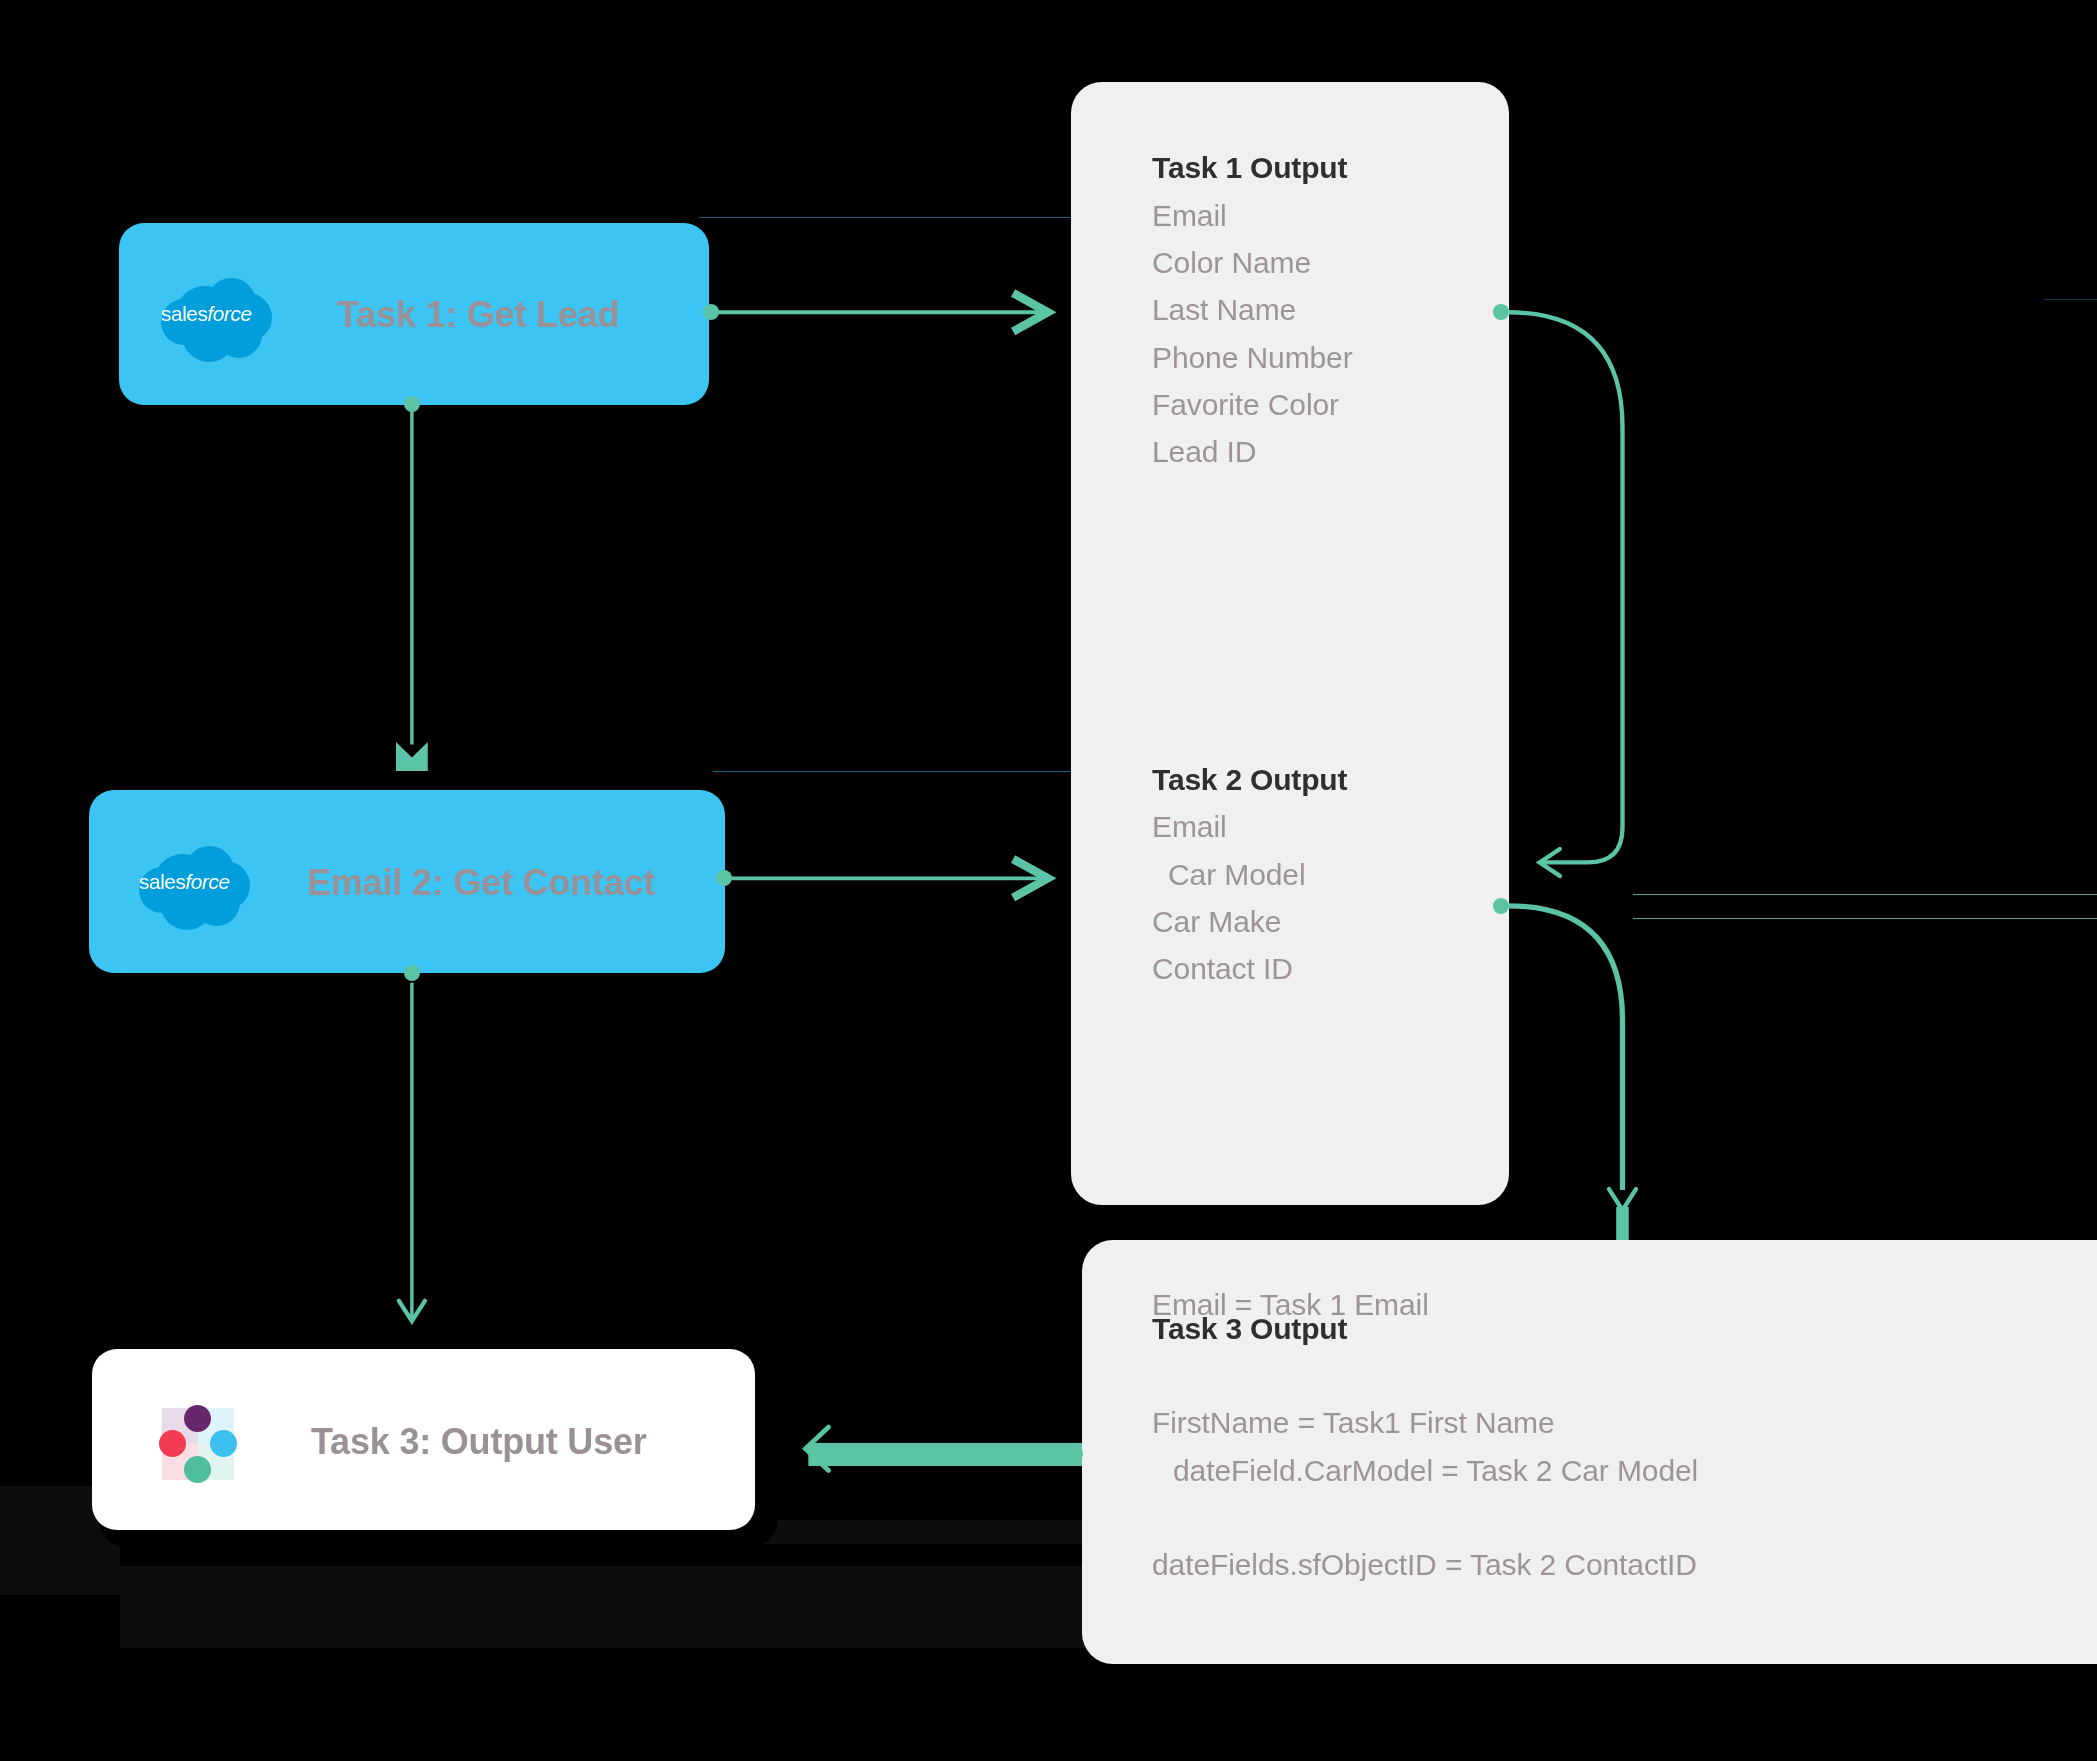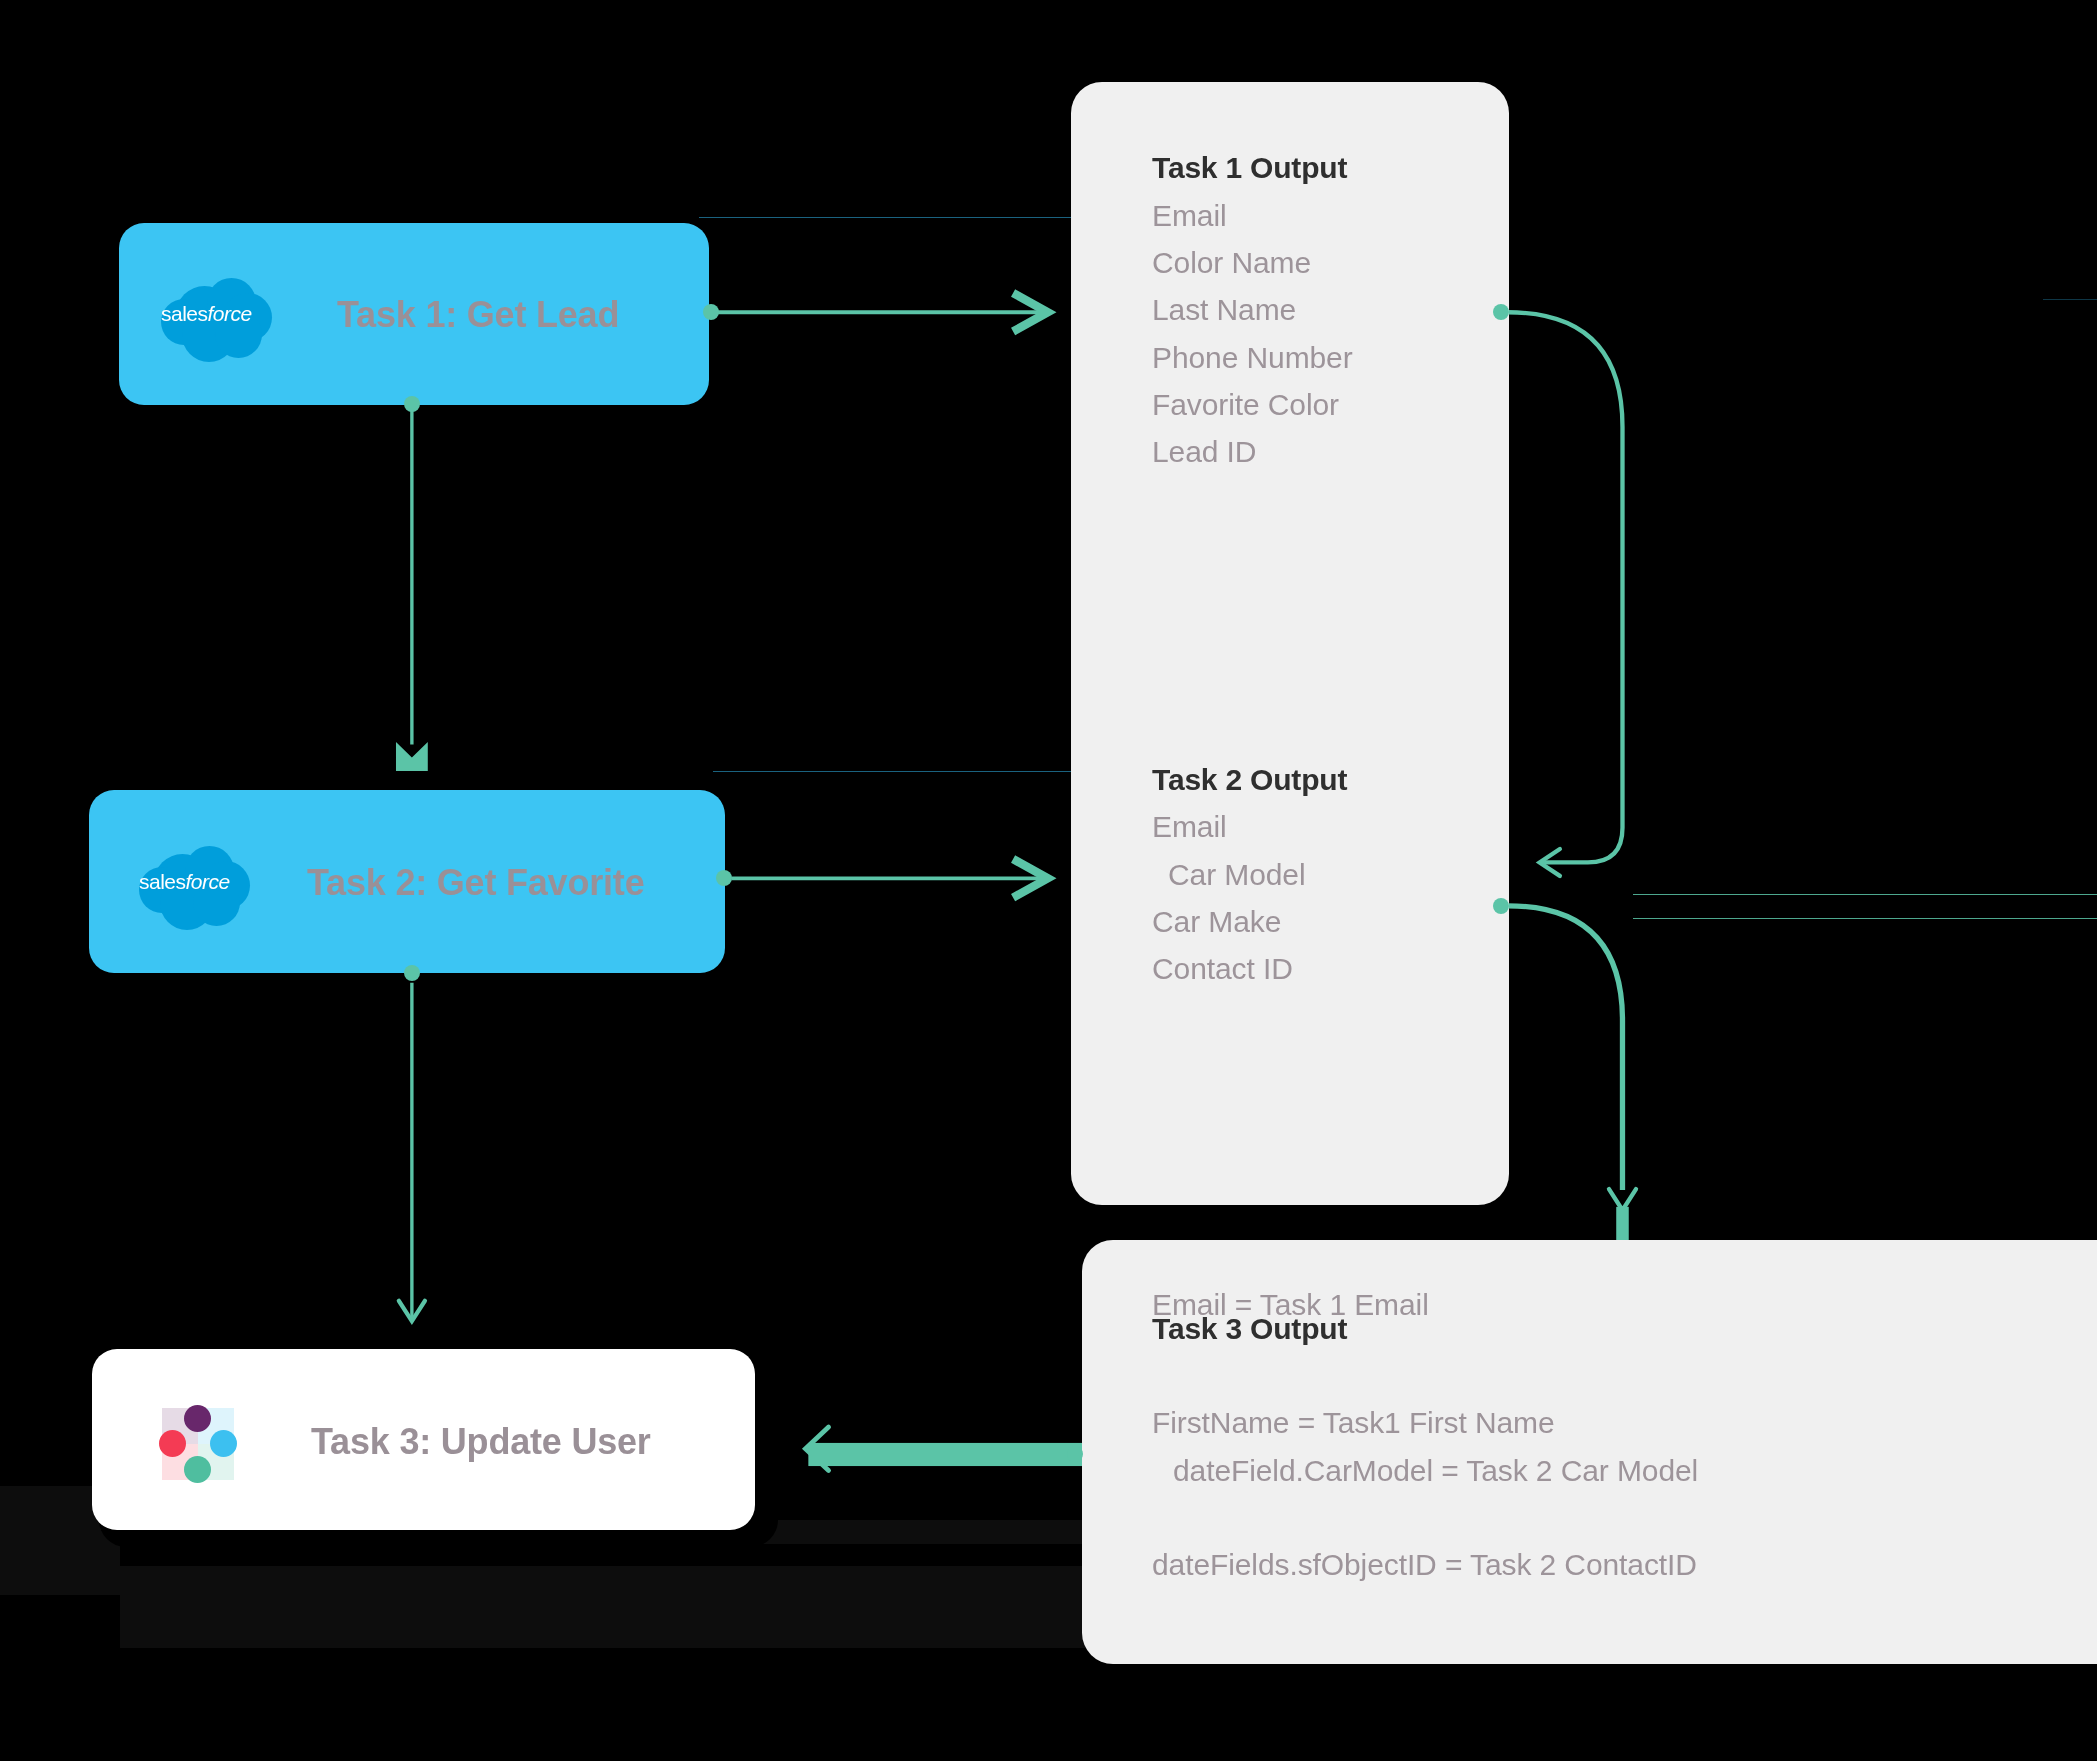--- a/index.html
+++ b/index.html
@@ -179,38 +179,38 @@
     <div class="sf-cloud">
       <i style="left:14.5px;top:12px;width:57px;height:57px;"></i>
       <i style="left:46px;top:3.9px;width:49px;height:49px;"></i>
       <i style="left:0px;top:25px;width:46px;height:46px;"></i>
       <i style="left:62px;top:19px;width:49px;height:49px;"></i>
       <i style="left:21px;top:34px;width:54px;height:54px;"></i>
       <i style="left:54px;top:37px;width:47px;height:47px;"></i>
       <span class="sf-word">sales<em>force</em></span>
     </div>
   </div>
-  <div class="node-label" style="left:307px;top:862px;font-size:36px;">Task 2: Get Favorite</div>
+  <div class="node-label" style="left:307px;top:862px;font-size:36px;">Email 2: Get Contact</div>
   <div class="dot-h" style="left:716px;top:870px;"></div>
   <div class="dot-h" style="left:404px;top:965px;"></div>
 
   <div class="node-shadow" style="left:99px;top:1335px;width:679px;height:212px;"></div>
   <div class="node white" style="left:92px;top:1349px;width:663px;height:181px;"></div>
   <div class="node-icon" style="left:160px;top:1406px;width:75px;height:75px;">
     <div class="diamond-icon">
       <div class="q" style="left:0;top:0;background:#68276B;opacity:.17;"></div>
       <div class="q" style="left:36px;top:0;background:#3CC0F0;opacity:.17;"></div>
       <div class="q" style="left:0;top:36px;background:#F43B54;opacity:.17;"></div>
       <div class="q" style="left:36px;top:36px;background:#4FBE9F;opacity:.17;"></div>
       <div class="dot" style="left:22.6px;top:-2.9px;background:#68276B;"></div>
       <div class="dot" style="left:-2.9px;top:22.6px;background:#F43B54;"></div>
       <div class="dot" style="left:48px;top:22.6px;background:#3CC0F0;"></div>
       <div class="dot" style="left:22.6px;top:48px;background:#4FBE9F;"></div>
     </div>
   </div>
-  <div class="node-label" style="left:311px;top:1421px;font-size:36px;">Task 3: Update User</div>
+  <div class="node-label" style="left:311px;top:1421px;font-size:36px;">Task 3: Output User</div>
 
   <div class="dot-h" style="left:1493px;top:304px;"></div>
   <div class="dot-h" style="left:1493px;top:898px;"></div>
   <div class="dot-h" style="left:1067px;top:1446px;"></div>
 
 </div>
 
 
 </body></html>

